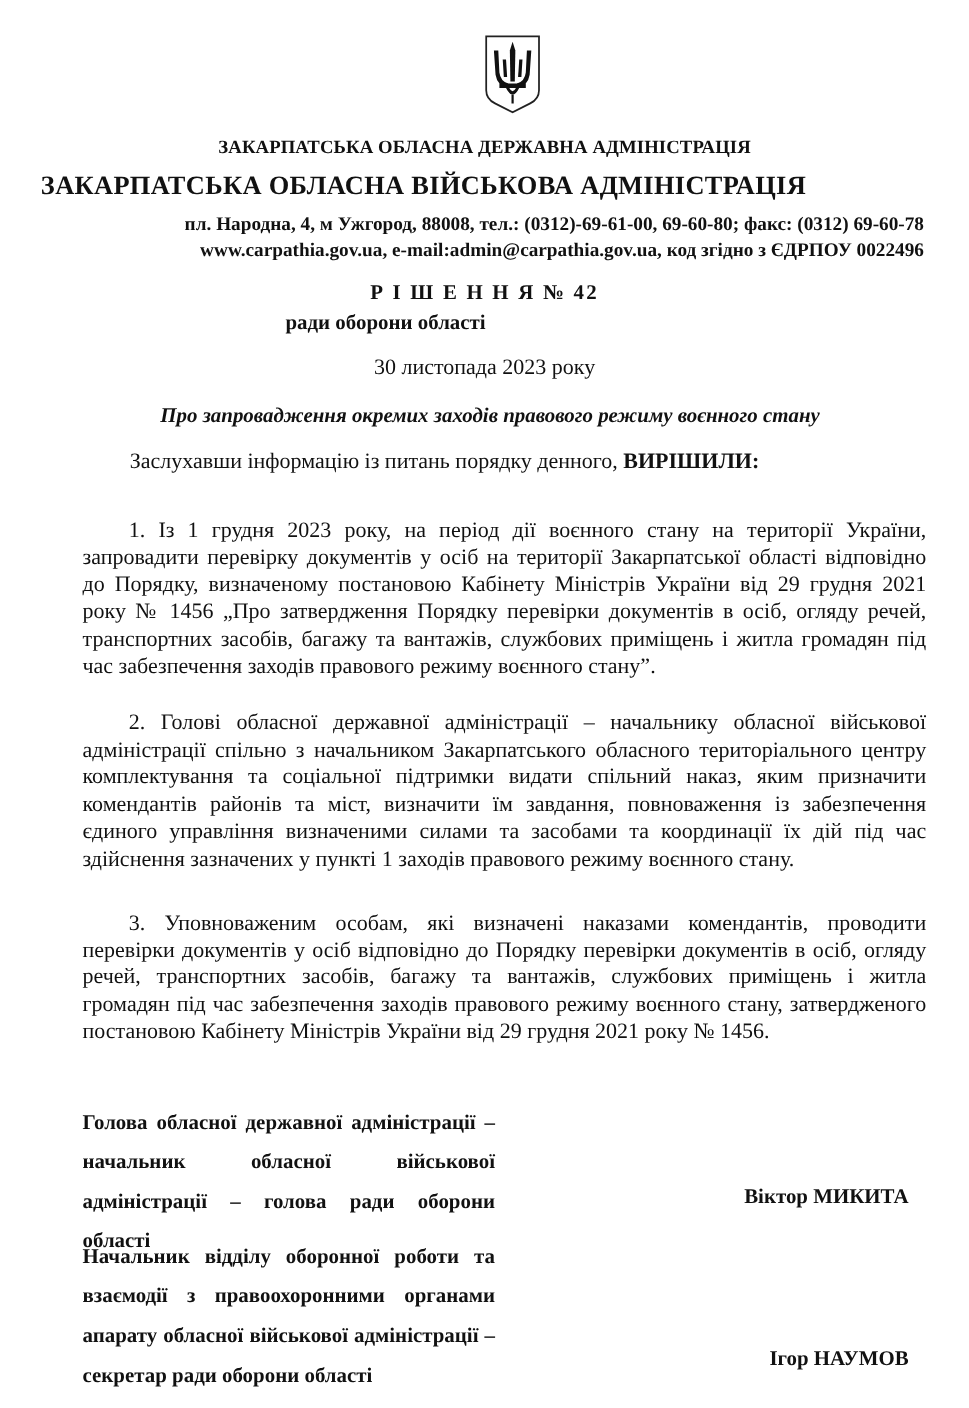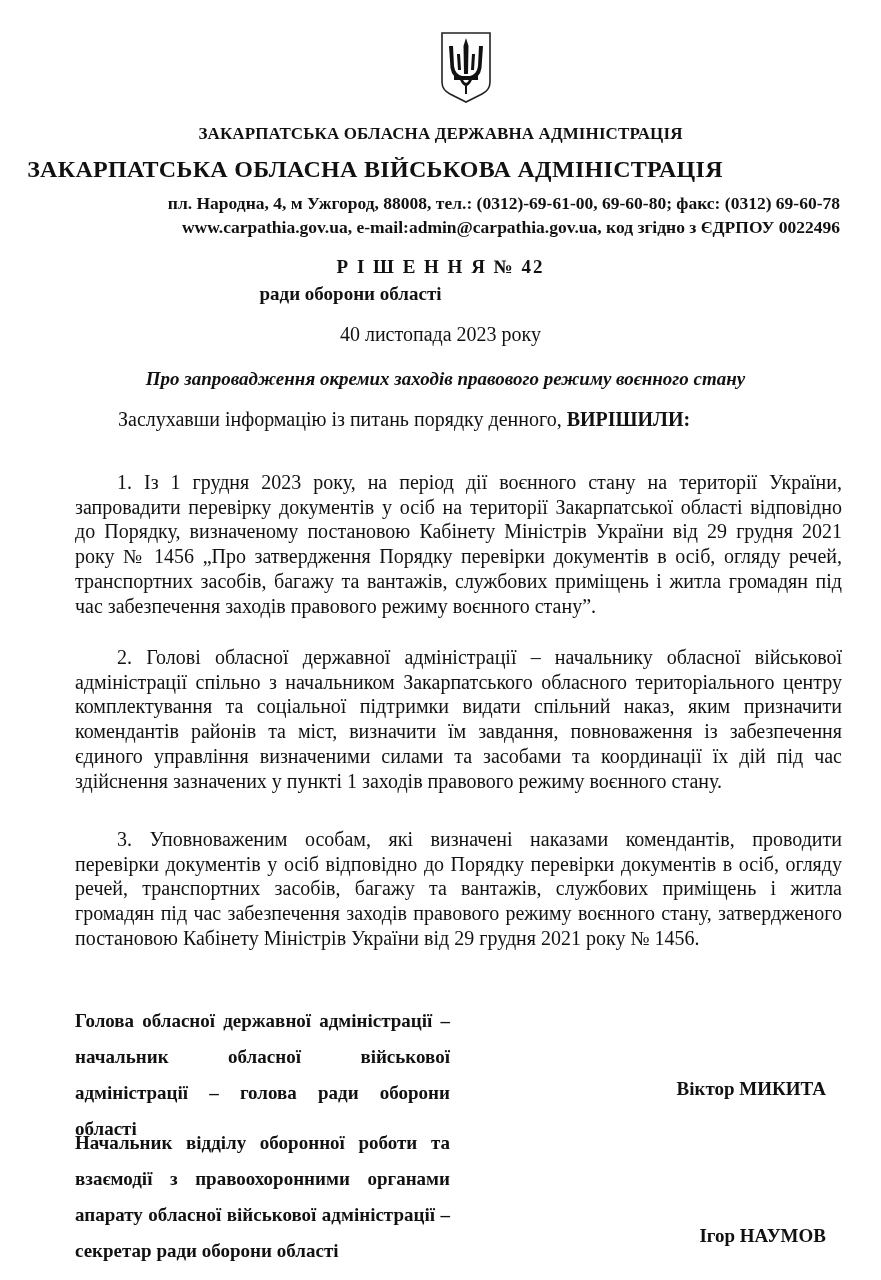--- a/index.html
+++ b/index.html
@@ -27,21 +27,21 @@
     left: 0;
     width: 881px;
     top: 124px;
     text-align: center;
     font-weight: bold;
     font-size: 17px;
     letter-spacing: 0.1px;
   }
   .hdr2 {
     position: absolute;
-    left: 6px;
+    left: 16px;
     width: 738px;
     top: 156px;
     text-align: center;
     font-weight: bold;
     font-size: 24px;
     letter-spacing: 0.3px;
   }
   .addr {
     position: absolute;
     left: 60px;
@@ -160,21 +160,21 @@
   </svg>
 </div>
 
 <div class="hdr1">ЗАКАРПАТСЬКА ОБЛАСНА ДЕРЖАВНА АДМІНІСТРАЦІЯ</div>
 <div class="hdr2">ЗАКАРПАТСЬКА ОБЛАСНА ВІЙСЬКОВА АДМІНІСТРАЦІЯ</div>
 <div class="addr l1">пл. Народна, 4, м Ужгород, 88008, тел.: (0312)-69-61-00, 69-60-80; факс: (0312) 69-60-78</div>
 <div class="addr l2">www.carpathia.gov.ua, e-mail:admin@carpathia.gov.ua, код згідно з ЄДРПОУ 0022496</div>
 
 <div class="title">Р І Ш Е Н Н Я № 42</div>
 <div class="subtitle">ради оборони області</div>
-<div class="date">40 листопада 2023 року</div>
+<div class="date">30 листопада 2023 року</div>
 <div class="subject">Про запровадження окремих заходів правового режиму воєнного стану</div>
 
 <div class="intro">
   <span>Заслухавши інформацію із питань порядку денного, </span>
   <b>ВИРІШИЛИ:</b>
 </div>
 
 <div class="para p1">1. Із 1 грудня 2023 року, на період дії воєнного стану на території України, запровадити перевірку документів у осіб на території Закарпатської області відповідно до Порядку, визначеному постановою Кабінету Міністрів України від 29 грудня 2021 року № 1456 „Про затвердження  Порядку перевірки документів в осіб, огляду речей, транспортних засобів, багажу та вантажів, службових приміщень і житла громадян під час забезпечення заходів правового режиму воєнного стану”.</div>
 <div class="para p2">2. Голові обласної державної адміністрації – начальнику обласної військової адміністрації спільно з начальником Закарпатського обласного територіального центру комплектування та соціальної підтримки видати спільний наказ, яким призначити комендантів районів та міст, визначити їм завдання, повноваження із забезпечення єдиного управління визначеними силами та засобами та координації їх дій під час здійснення зазначених у пункті 1 заходів правового режиму воєнного стану.</div>
 <div class="para p3">3. Уповноваженим особам, які визначені наказами комендантів, проводити перевірки документів у осіб відповідно до Порядку перевірки документів в осіб, огляду речей, транспортних засобів, багажу та вантажів, службових приміщень і житла громадян під час забезпечення заходів правового режиму воєнного стану, затвердженого постановою Кабінету Міністрів України від 29 грудня 2021 року № 1456.</div>

